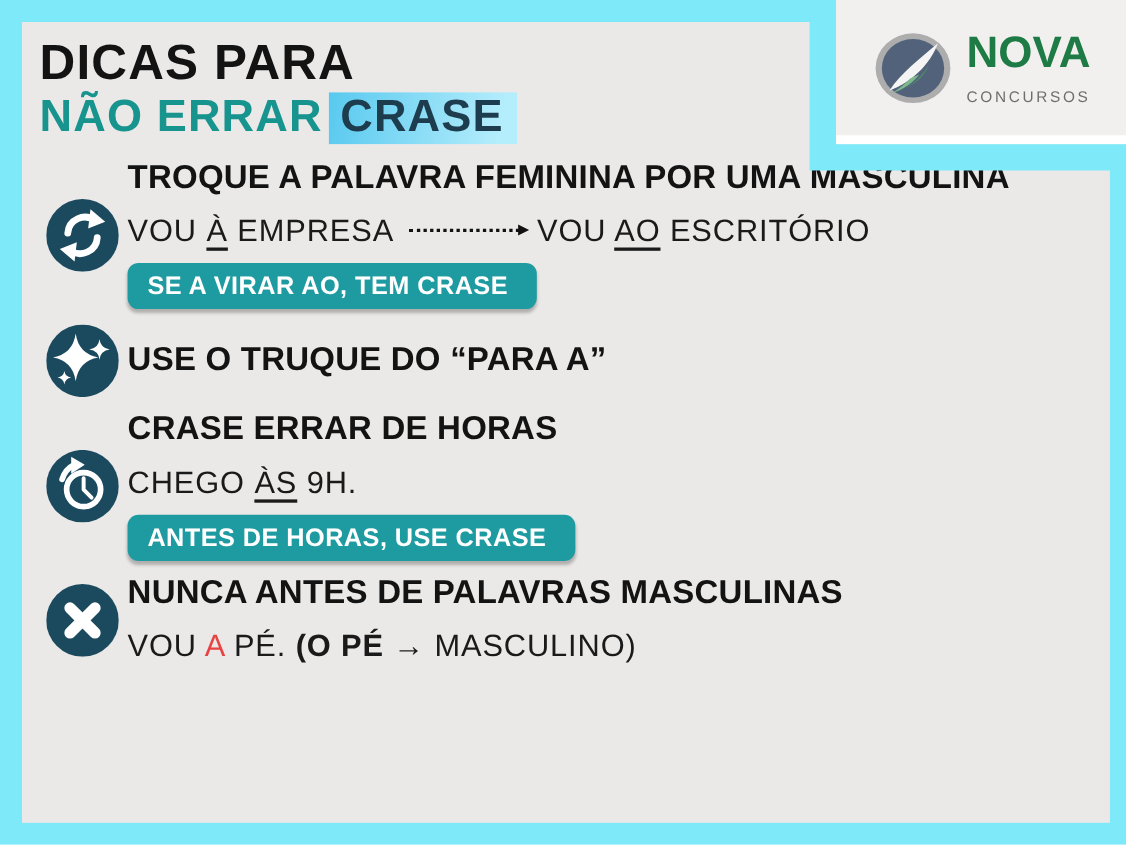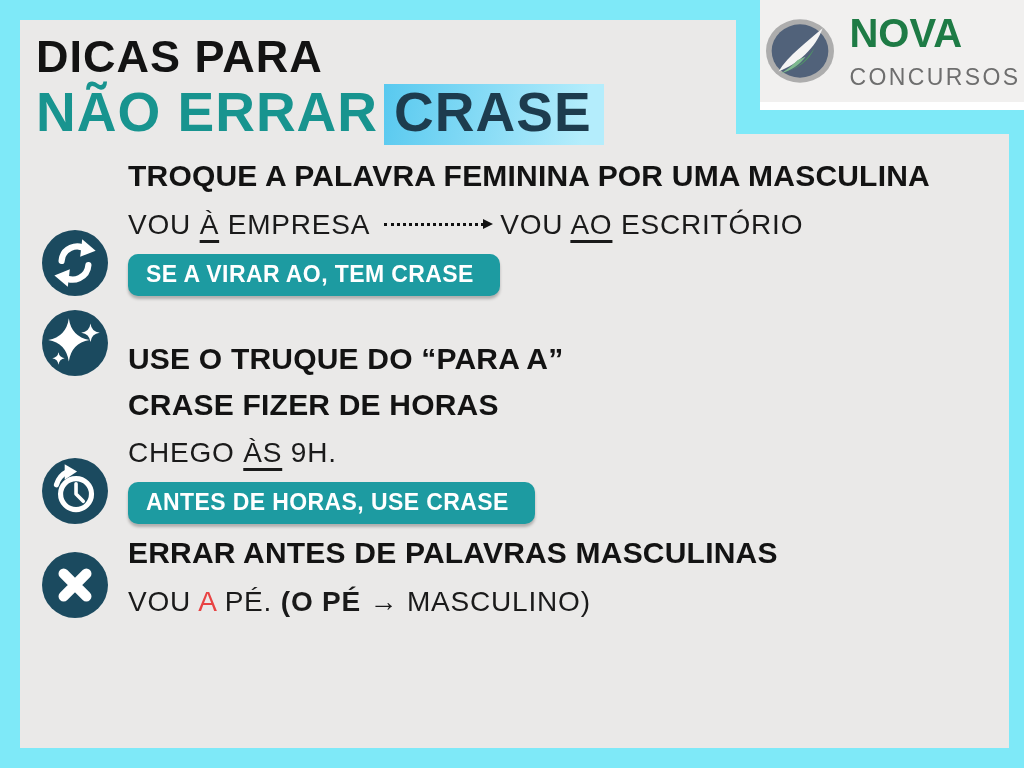--- a/index.html
+++ b/index.html
@@ -37,41 +37,41 @@
   }
   
   .title1 {
     font-size: 45px;
     font-weight: bold;
     color: var(--text_black);
     letter-spacing: 1px;
     line-height: 1.1;
   }
   .title2 {
-    font-size: 55px;
+    font-size: 41px;
     font-weight: bold;
     color: var(--title_teal);
     letter-spacing: 1px;
     line-height: 1.05;
     margin-top: 2px;
     white-space: nowrap;
   }
   .title2-highlight {
     display: inline-block;
     background: linear-gradient(100deg, var(--highlight_from) 0%, var(--highlight_to) 90%);
     color: var(--highlight_text);
     padding: 0 12px 4px 10px;
     margin-left: 6px;
   }
   
   .tips { margin-top: 14px; }
   .tip {
     display: flex;
-    align-items: flex-end;
-    gap: 20px;
+    align-items: center;
+    gap: 8px;
     margin-bottom: 12px;
     padding-left: 6px;
   }
   .tip-icon {
     flex: none;
     width: 66px; height: 66px;
     margin-top: 2px;
   }
   .tip-body { flex: 1; min-width: 0; }
   .tip-heading {
@@ -126,38 +126,38 @@
     white-space: nowrap;
   }
   
   .logo-wrap {
     position: absolute;
     top: 0; right: 0;
     background: var(--frame_cyan);
     padding: 0 0 24px 24px;
   }
   .logo-panel {
-    width: 264px; height: 110px;
+    width: 264px; height: 131px;
     background: #F1F0EF;
     border-bottom: 8px solid #ffffff;
     display: flex;
     align-items: center;
     justify-content: center;
     gap: 12px;
   }
   .logo-emblem { width: 74px; height: 68px; flex: none; }
   .logo-text { line-height: 1; }
   .logo-nova {
     font-size: 40px;
     font-weight: bold;
     color: var(--logo_green);
     letter-spacing: 0px;
   }
   .logo-sub {
-    font-size: 23px;
+    font-size: 14px;
     color: var(--logo_gray);
     letter-spacing: 2.4px;
     margin-top: 13px;
   }
 </style>
 </head>
 <body>
 
 <div class="frame">
 
@@ -199,33 +199,33 @@
 
       <div class="tip">
         <svg class="tip-icon" viewBox="0 0 64 64">
           <circle cx="32" cy="32" r="32" fill="#1B4A5F"></circle>
           <circle cx="33" cy="35" r="15" stroke="#fff" stroke-width="5" fill="none"></circle>
           <path d="M14 26 A 21 21 0 0 1 25 13" stroke="#fff" stroke-width="5" fill="none" stroke-linecap="round"></path>
           <polygon points="22,6 34,13 22,21" fill="#fff"></polygon>
           <path d="M33 35 L33 25 M33 35 L40 42" stroke="#fff" stroke-width="3.5" fill="none" stroke-linecap="round"></path>
         </svg>
         <div class="tip-body">
-          <div class="tip-heading">CRASE FIZER DE HORAS</div>
+          <div class="tip-heading">CRASE ERRAR DE HORAS</div>
           <div class="tip-example"><span>CHEGO </span><span class="seg-u">ÀS</span><span> 9H.</span></div>
           <div class="tip-badge">ANTES DE HORAS, USE CRASE</div>
         </div>
       </div>
 
       <div class="tip">
         <svg class="tip-icon" viewBox="0 0 64 64">
           <circle cx="32" cy="32" r="32" fill="#1B4A5F"></circle>
           <path d="M21 21 L43 43 M43 21 L21 43" stroke="#fff" stroke-width="10" stroke-linecap="round"></path>
         </svg>
         <div class="tip-body">
-          <div class="tip-heading">ERRAR ANTES DE PALAVRAS MASCULINAS</div>
+          <div class="tip-heading">NUNCA ANTES DE PALAVRAS MASCULINAS</div>
           <div class="tip-example"><span>VOU </span><span class="seg-red">A</span><span> PÉ. </span><span class="seg-b">(O PÉ</span><span> → MASCULINO)</span></div>
         </div>
       </div>
 
     </div>
   </div>
 
   <div class="logo-wrap">
     <div class="logo-panel">
       <svg class="logo-emblem" viewBox="0 0 64 60">

